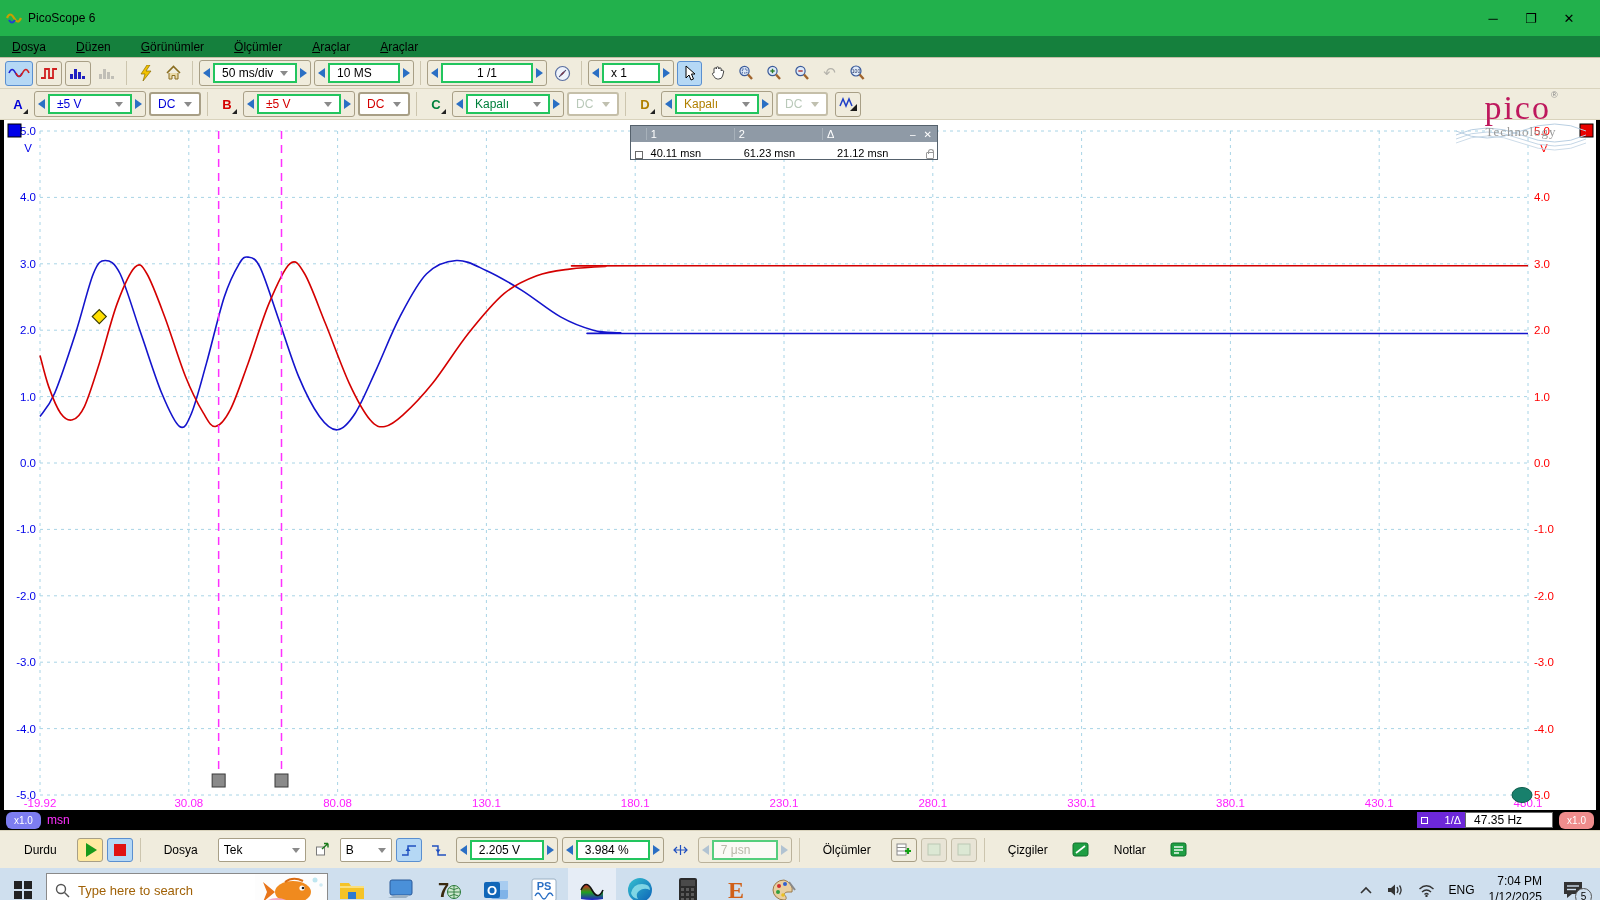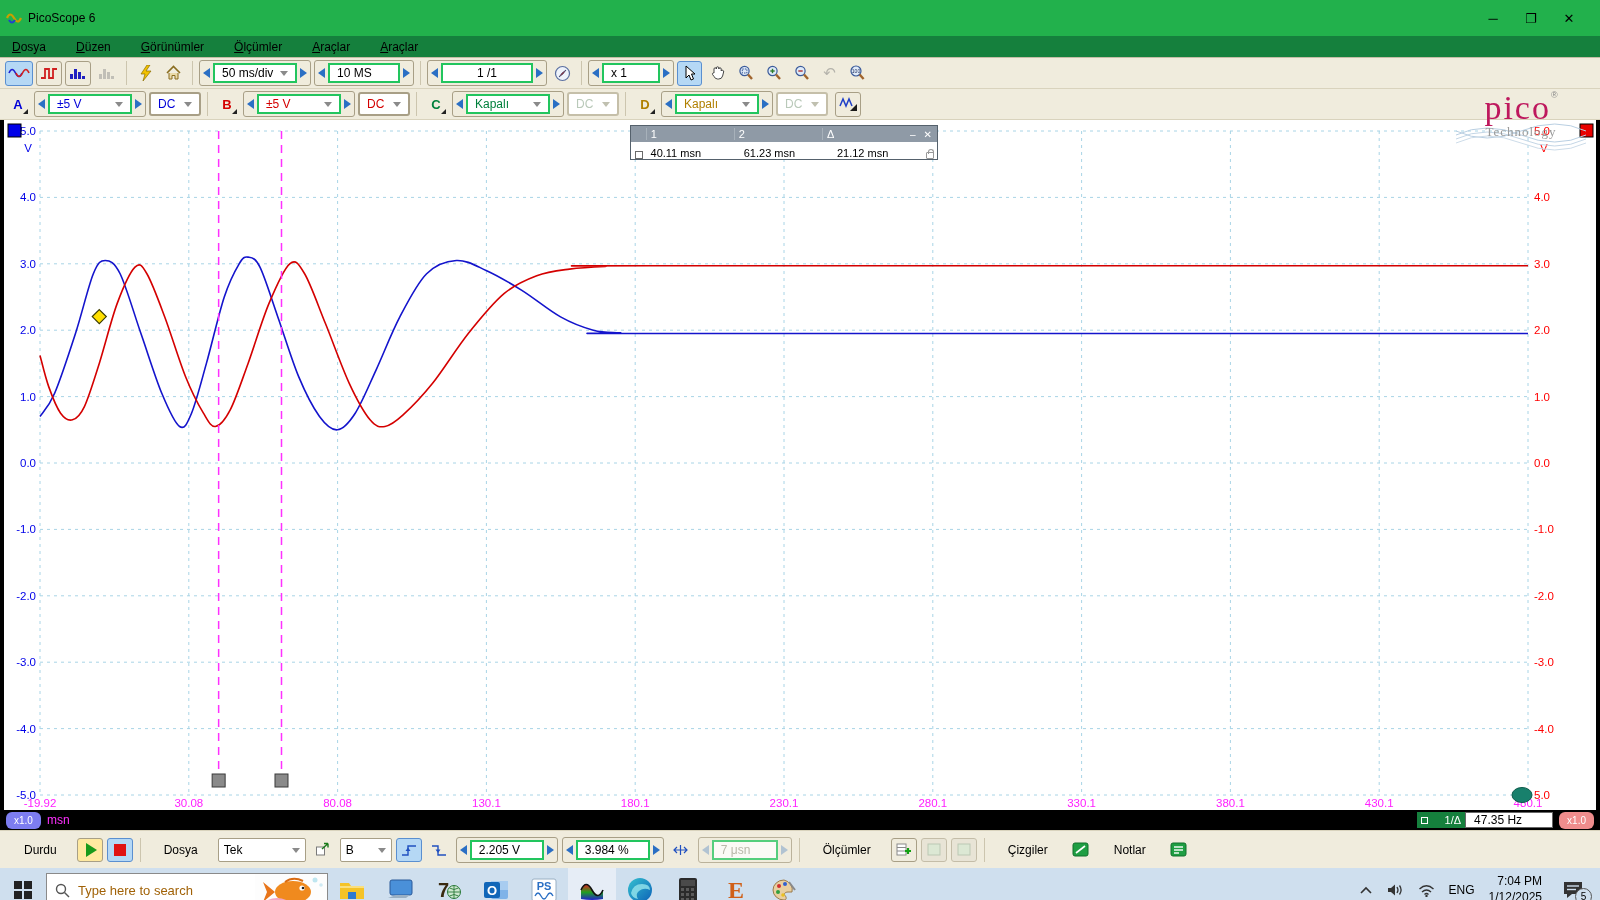--- a/index.html
+++ b/index.html
@@ -38,21 +38,21 @@
 .brand .t{font-family:"Liberation Serif",serif;font-size:13px;color:#9a9a9a;letter-spacing:1px}
 .brand svg{position:absolute;left:0;top:26px;z-index:-1}
 
 .chartpanel{position:relative;height:710px;background:#000}
 #scope{position:absolute;left:0;top:0}
 .blackstrip{position:absolute;left:0;bottom:0;width:1600px;height:20px;background:#000;display:flex;align-items:center;padding:0 6px;gap:6px}
 .badge{font-size:10px;color:#fff;padding:3px 8px;border-radius:6px}
 .badgeL{background:#7d7df0}.badgeR{background:#ef8d8d}
 .msnunit{color:#ff30ff;font-size:12px}
 .freqbox{margin-left:auto;display:flex;align-items:center}
-.freqlabel{background:#15803d;color:#fff;font-size:11px;height:16px;display:flex;align-items:center;padding:0 4px;gap:17px}
+.freqlabel{background:#6d28d9;color:#fff;font-size:11px;height:16px;display:flex;align-items:center;padding:0 4px;gap:17px}
 .freqlabel .sq{width:7px;height:7px;border:1px solid #fff;display:inline-block}
 .freqval{background:#fff;color:#000;font-size:12px;height:16px;display:flex;align-items:center;padding:0 8px;min-width:88px;border:1px solid #666}
 
 .movl{position:absolute;left:630px;top:5px;width:308px;border:1px solid #55616c;background:#fff;z-index:5;font-size:11px}
 .movl .hdr{height:16px;background:#8f9aa6;color:#fff;display:flex;align-items:center}
 .movl .hdr .c0{width:16px}
 .movl .c{width:96px;padding-left:4px;border-left:1px solid #a7b1ba}
 .movl .hdr .btns{margin-left:auto;display:flex;gap:8px;padding-right:5px;font-size:10px}
 .movl .row{height:17px;display:flex;align-items:flex-end;color:#000}
 .movl .row .c0{width:16px;display:flex;justify-content:center}

